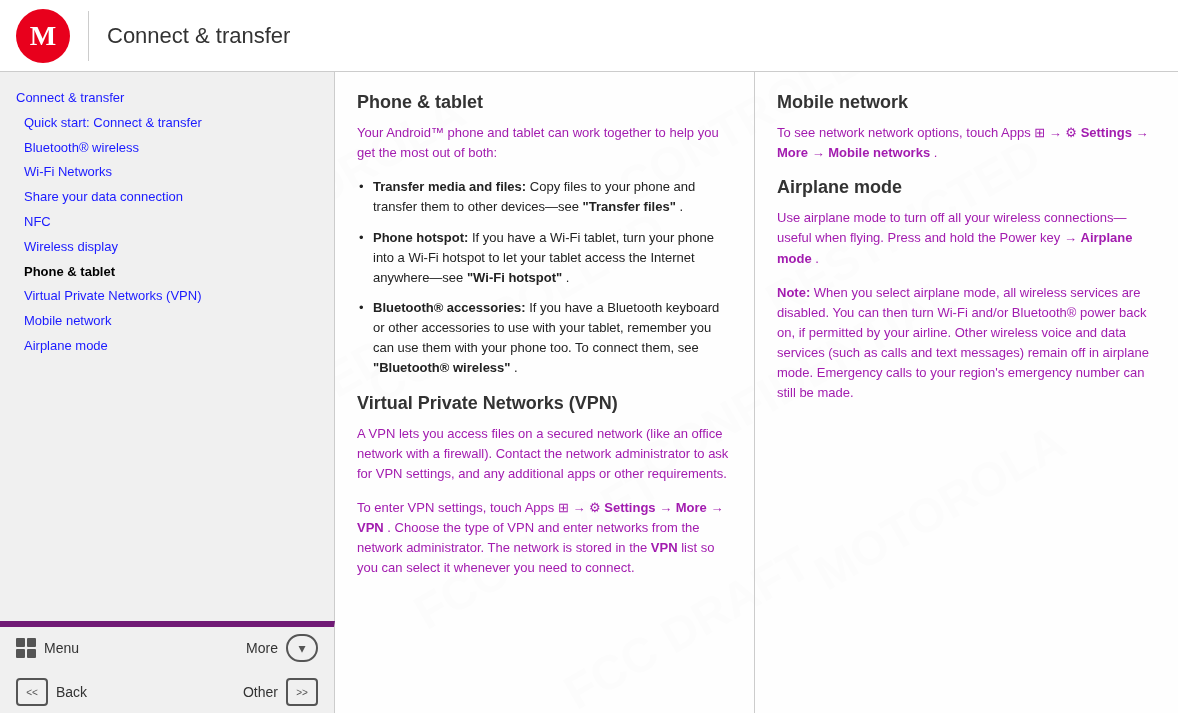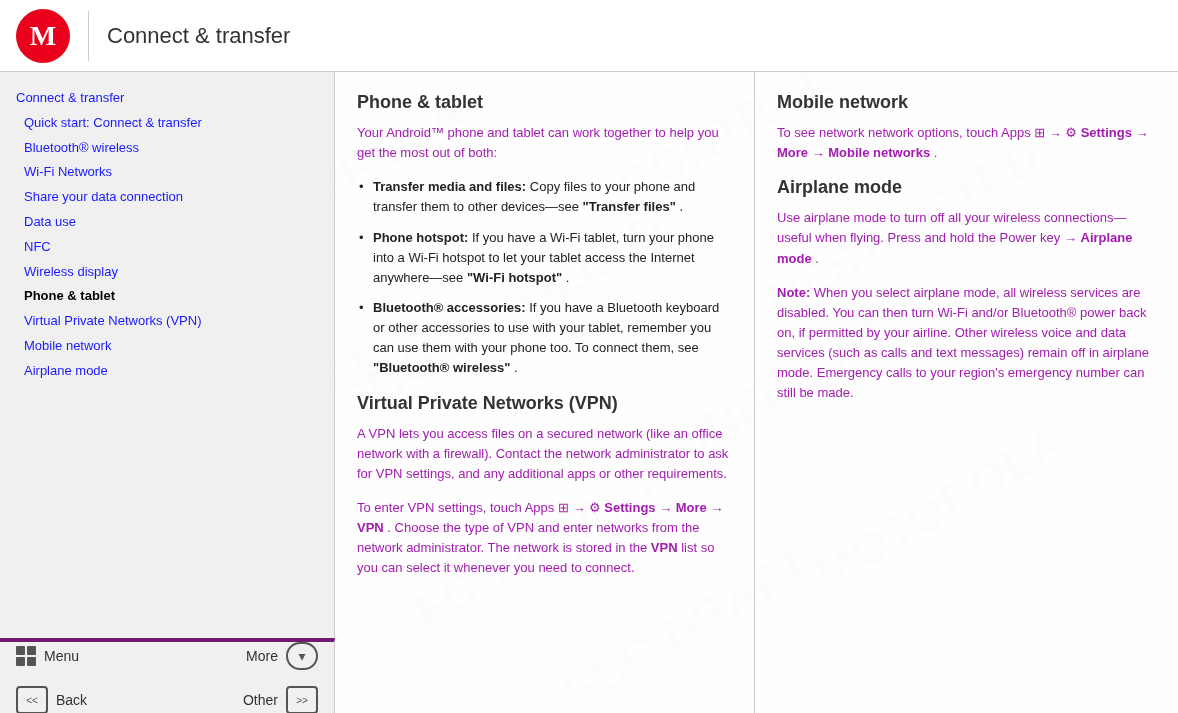--- a/index.html
+++ b/index.html
@@ -219,25 +219,25 @@
       flex-direction: column;
     }
     .sidebar-scroll {
       flex: 1;
       overflow-y: auto;
       padding: 14px 8px 80px 8px;
       background: #f0f0f0;
       border-right: 1px solid #ccc;
     }
     .sidebar-bottom {
-      height: 75px;
+      height: 92px;
       flex-shrink: 0;
       background: #f0f0f0;
       border-right: 1px solid #ccc;
-      border-top: 4px solid #701a75;
+      border-top: 6px solid #701a75;
       padding: 6px 12px;
       display: flex;
       flex-direction: column;
       justify-content: center;
       gap: 12px;
     }
 
     .grid-icon {
       display: grid;
       grid-template-columns: 1fr 1fr;
@@ -272,21 +272,20 @@
 
     <div class="sidebar-wrapper">
       <div class="sidebar-scroll">
 
         <div id="sidebar-items-container">
             <div class="sidebar-item">Connect &amp; transfer</div>
             <div class="sidebar-item sub">Quick start: Connect &amp; transfer</div>
             <div class="sidebar-item sub">Bluetooth® wireless</div>
             <div class="sidebar-item sub">Wi-Fi Networks</div>
             <div class="sidebar-item sub">Share your data connection</div>
-            <div class="sidebar-item sub">Data use</div>
             <div class="sidebar-item sub">NFC</div>
             <div class="sidebar-item sub">Wireless display</div>
             <div class="sidebar-item sub current">Phone &amp; tablet</div>
             <div class="sidebar-item sub">Virtual Private Networks (VPN)</div>
             <div class="sidebar-item sub">Mobile network</div>
             <div class="sidebar-item sub">Airplane mode</div>
           </div>
       </div>
       <div class="sidebar-bottom">
         <div class="bottom-row">

